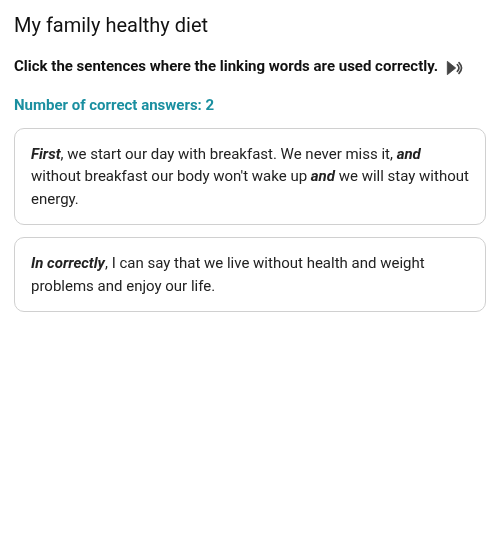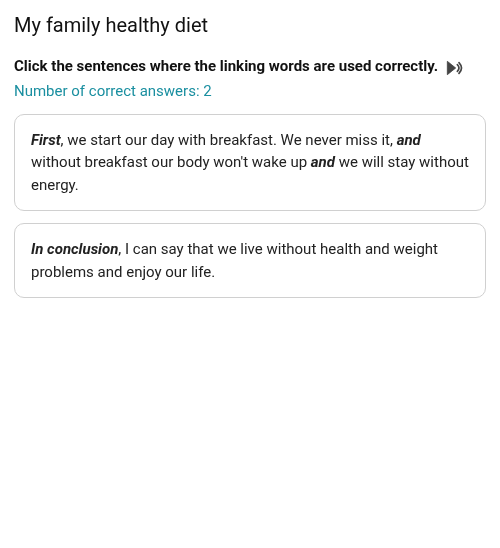--- a/index.html
+++ b/index.html
@@ -31,40 +31,42 @@
       font-weight: 700;
       color: #111111;
       line-height: 1.45;
       margin-bottom: 4px;
     }
 
     .instruction-row {
       display: flex;
       align-items: flex-start;
       gap: 6px;
+      margin-bottom: 14px;
       text-align: center;
     }
 
     .audio-icon {
       display: inline-flex;
       align-items: center;
       margin-top: 2px;
       cursor: pointer;
       flex-shrink: 0;
     }
 
     .audio-icon svg {
       width: 20px;
       height: 20px;
     }
 
     .correct-count {
       color: #1a8fa0;
       font-size: 15px;
       margin-bottom: 14px;
+      font-weight: bold;
     }
 
     .sentence-card {
       border: 1.5px solid #d0d0d0;
       border-radius: 10px;
       padding: 14px 16px;
       margin-bottom: 12px;
       cursor: pointer;
       line-height: 1.5;
       font-size: 15px;
@@ -95,15 +97,15 @@
 
 <div class="correct-count">Number of correct answers: 2</div>
 
 <div>
   <div class="sentence-card">
     <i><b>First</b></i>, we start our day with breakfast. We never miss it, <b><i>and</i></b> without breakfast our body won't wake up <b><i>and</i></b> we will stay without energy.
   </div>
 
 
   <div class="sentence-card">
-    <i><b>In conclusion</b></i>, I can say that we live without health and weight problems and enjoy our life.
+    <i><b>In correctly</b></i>, I can say that we live without health and weight problems and enjoy our life.
   </div>
 </div>
 
 </body></html>

